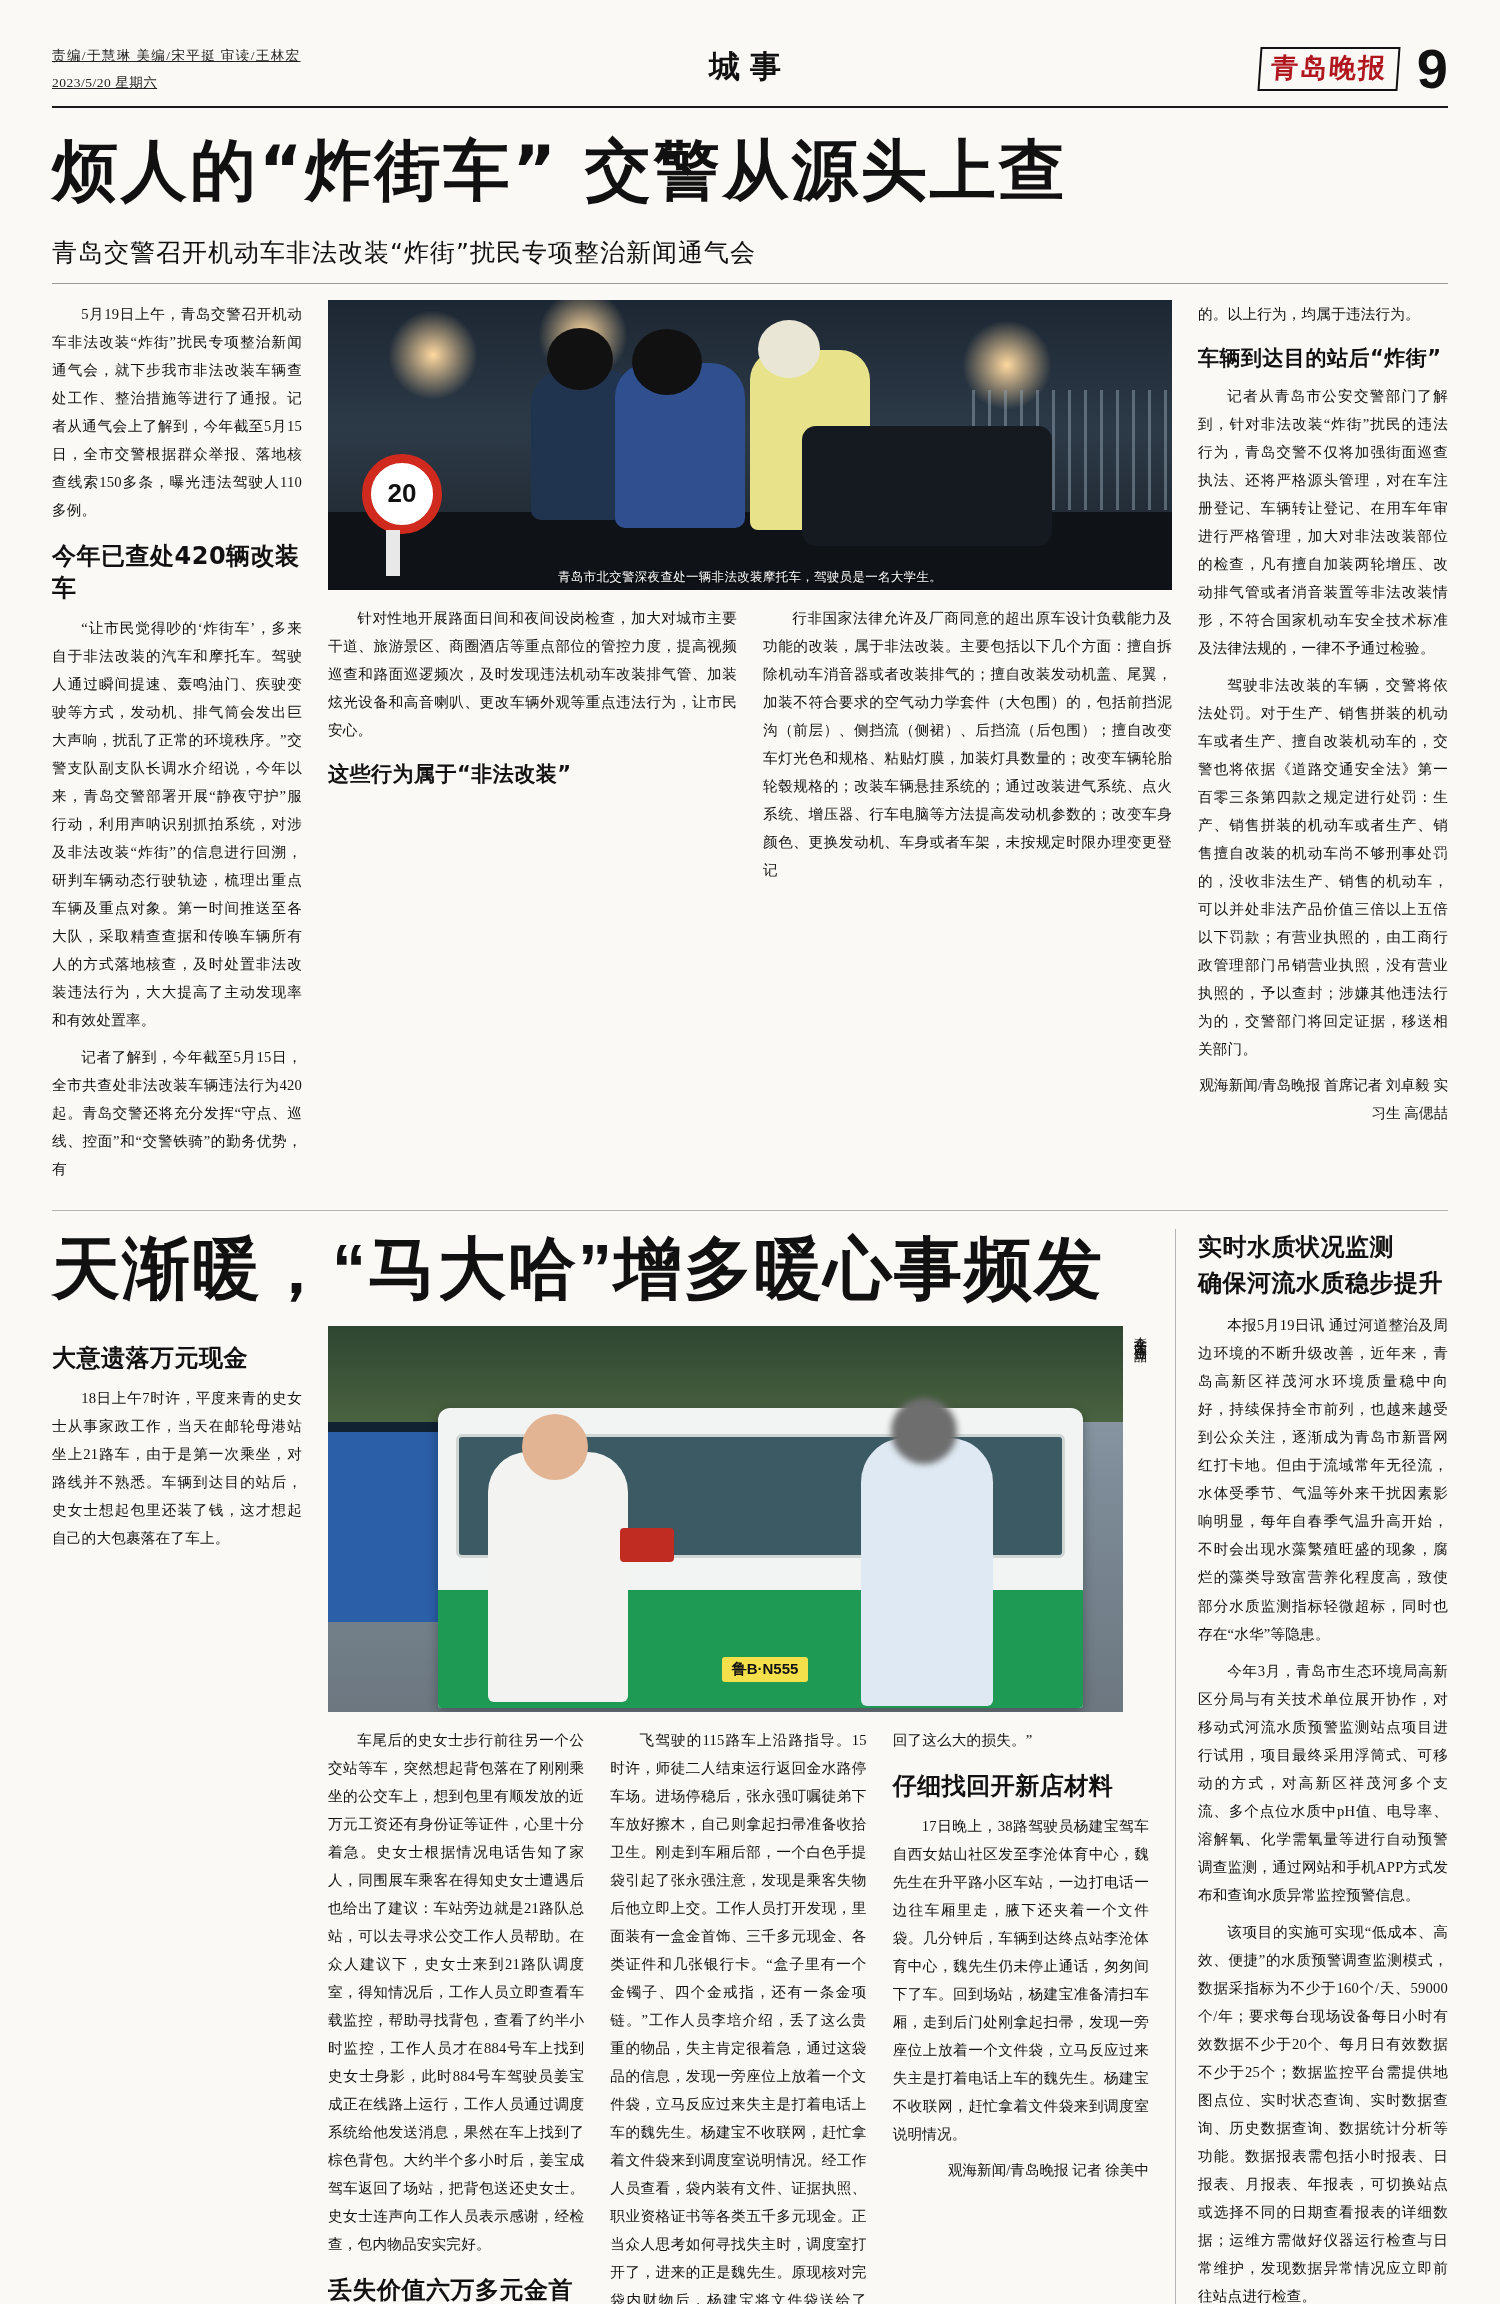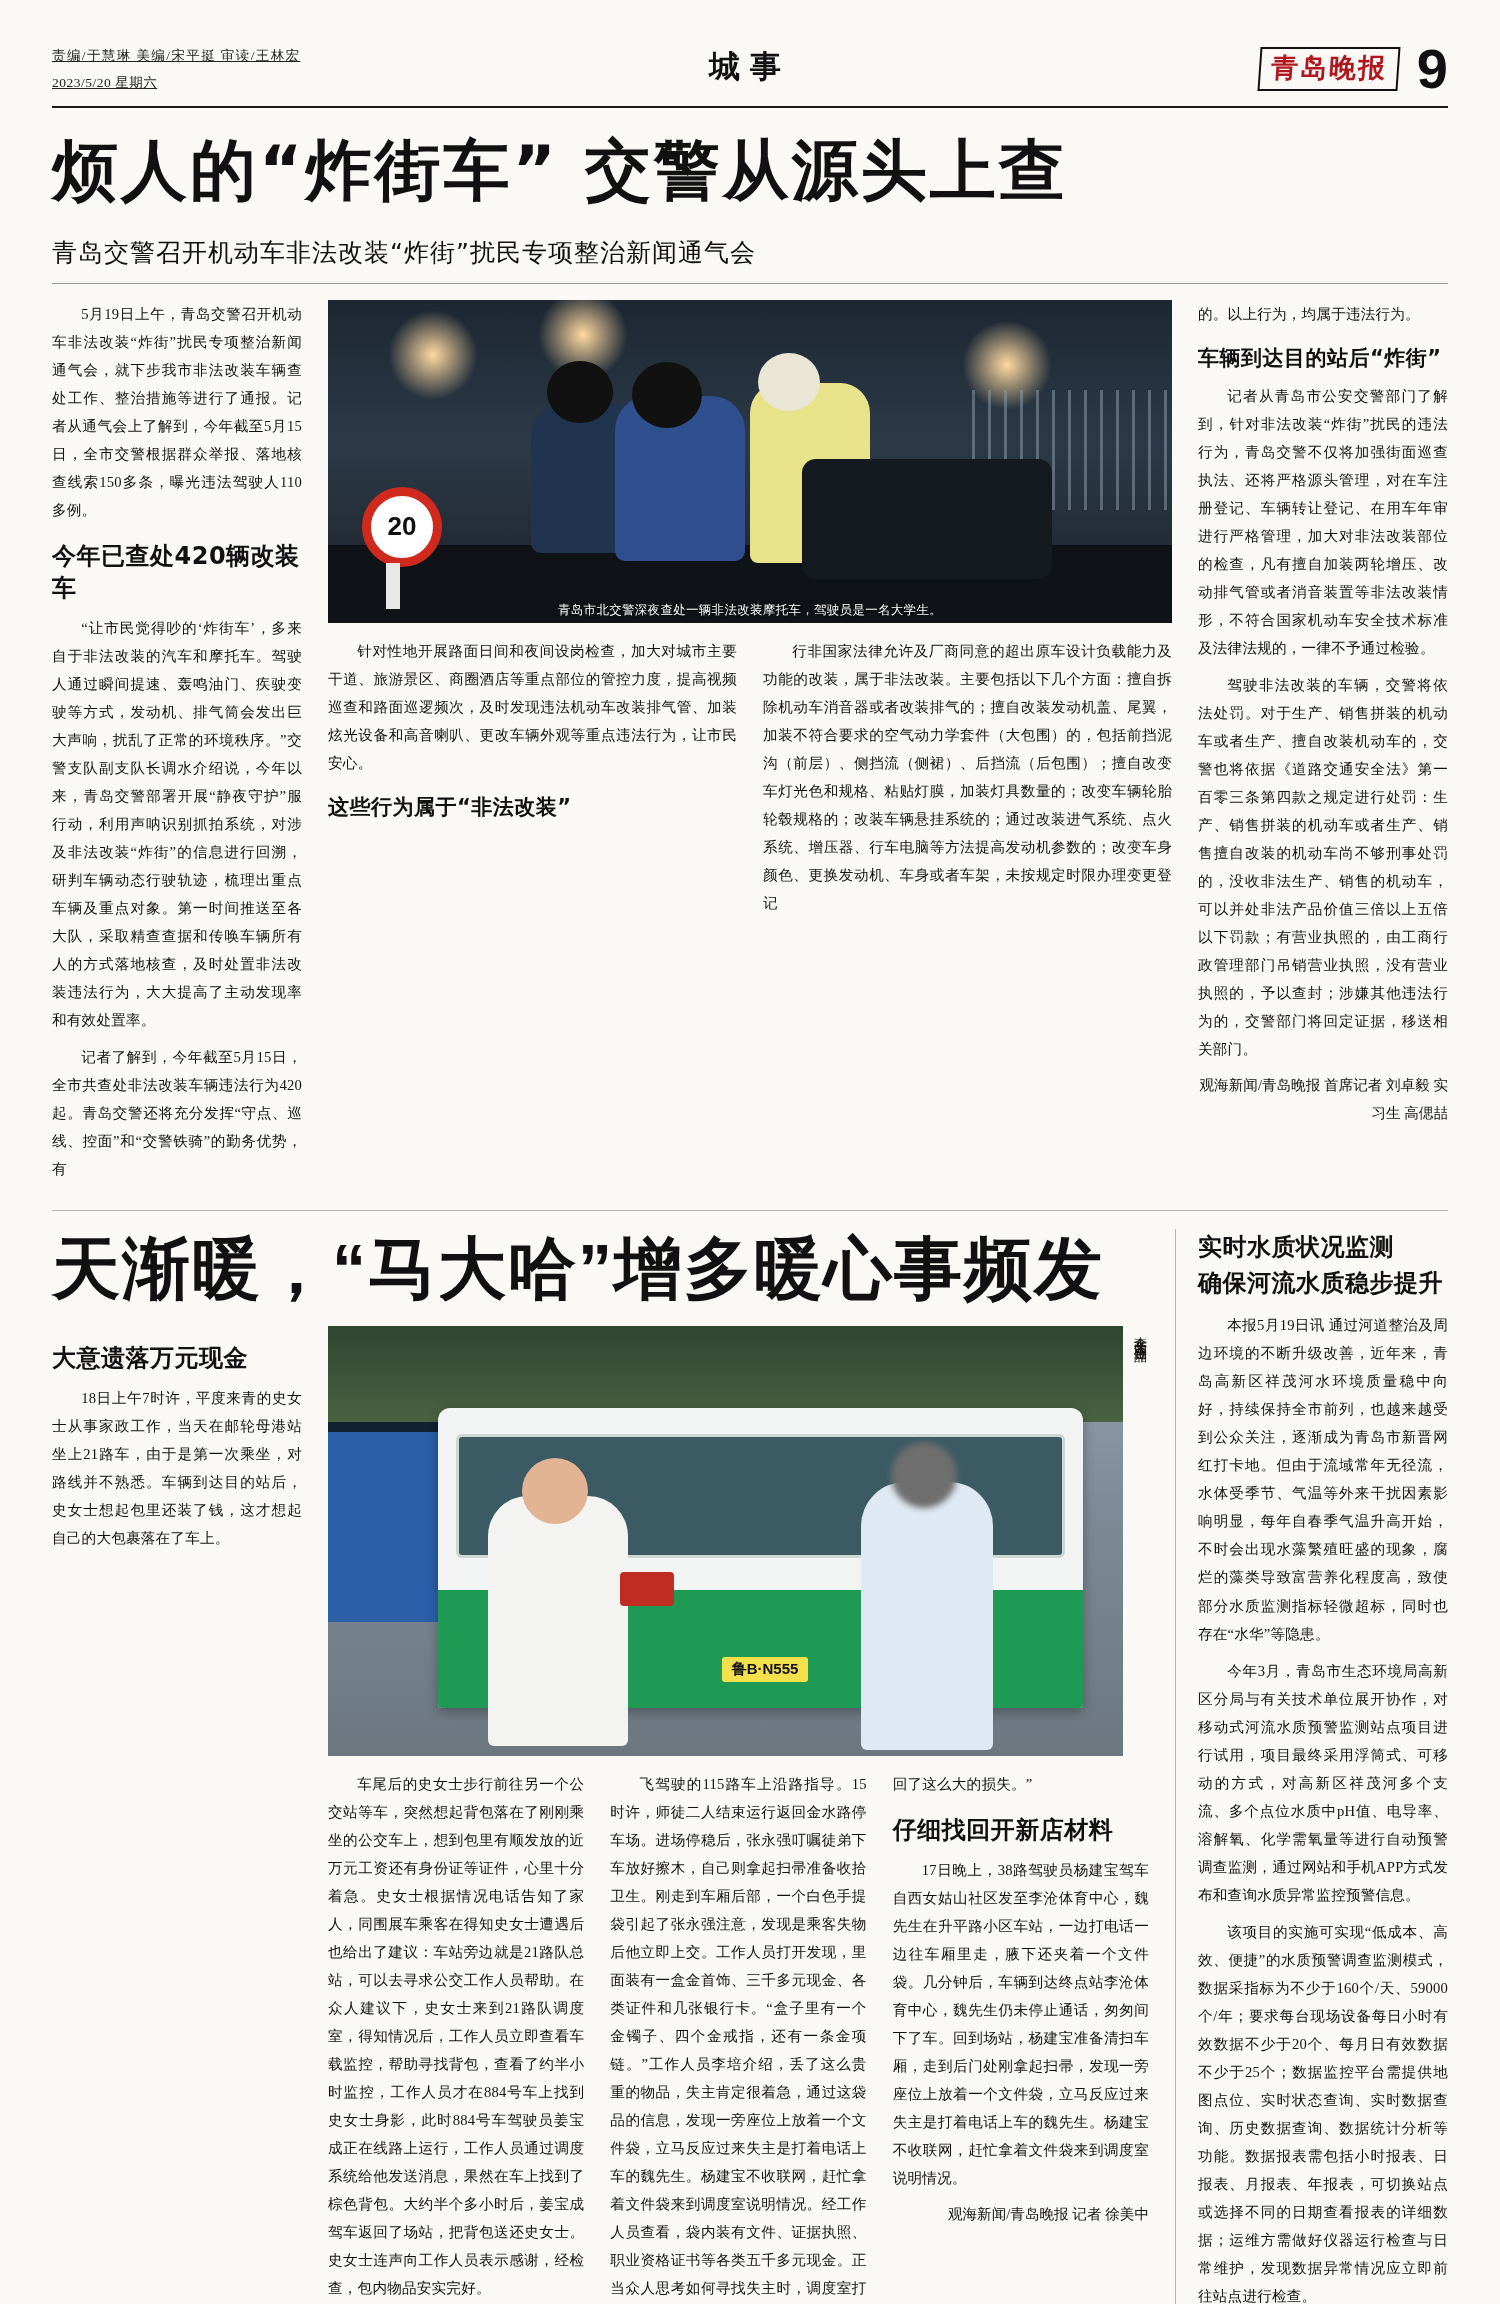--- a/index.html
+++ b/index.html
@@ -80,37 +80,37 @@
     font-size:12.5px;color:#fff;position:absolute;left:0;right:0;bottom:4px;
     text-align:center;letter-spacing:.3px;
     text-shadow:0 1px 2px rgba(0,0,0,.9);
   }
   .cap-side{
     writing-mode:vertical-rl;
     font-size:13px;color:#111;letter-spacing:2px;line-height:1.4;
   }
 
   
-  .ph1{height:323px;}
+  .ph1{height:290px;}
   .ph1 .sky{position:absolute;inset:0;background:linear-gradient(180deg,#1d2733 0%,#2c3a47 45%,#1b2028 100%);}
   .ph1 .glow{position:absolute;width:90px;height:90px;border-radius:50%;background:radial-gradient(circle,#ffd9a0 0%,rgba(255,200,120,0) 70%);}
   .ph1 .road{position:absolute;left:0;right:0;bottom:0;height:78px;background:#0f1317;}
   .ph1 .fence{position:absolute;right:0;top:90px;width:200px;height:120px;
      background:repeating-linear-gradient(90deg,#8fa0ae 0 3px,rgba(0,0,0,0) 3px 16px);opacity:.5;}
   .ph1 .cop{position:absolute;bottom:60px;left:50%;width:120px;height:180px;background:#e8e38a;border-radius:30px 30px 8px 8px;}
   .ph1 .cop2{position:absolute;bottom:62px;left:34%;width:130px;height:165px;background:#2f4f8f;border-radius:34px 34px 10px 10px;}
   .ph1 .cop3{position:absolute;bottom:70px;left:24%;width:110px;height:150px;background:#20344f;border-radius:34px 34px 10px 10px;}
   .ph1 .helm{position:absolute;border-radius:50%;background:#111;}
   .ph1 .moto{position:absolute;bottom:44px;right:120px;width:250px;height:120px;background:#151a20;border-radius:14px;}
   .ph1 .sign{position:absolute;left:34px;bottom:56px;width:62px;height:62px;border-radius:50%;background:#fff;border:9px solid #d02a1e;
      display:flex;align-items:center;justify-content:center;font:bold 26px "Liberation Sans",sans-serif;color:#111;}
   .ph1 .signpost{position:absolute;left:58px;bottom:14px;width:14px;height:46px;background:#e8e8e8;}
 
   
-  .ph2{height:430px;}
+  .ph2{height:386px;}
   .ph2 .bg{position:absolute;inset:0;background:linear-gradient(180deg,#93a2ad 0%,#7d8c98 40%,#6c7780 100%);}
   .ph2 .tree{position:absolute;top:0;left:0;right:0;height:96px;background:linear-gradient(180deg,#2e4531,#4a6340);}
   .ph2 .busblue{position:absolute;left:0;top:96px;width:150px;height:190px;background:#2b5fa8;border-top:10px solid #123;}
   .ph2 .bus{position:absolute;left:110px;top:82px;right:40px;height:300px;background:#f2f4f3;border-radius:12px 12px 4px 4px;box-shadow:0 4px 12px rgba(0,0,0,.3);}
   .ph2 .bus .win{position:absolute;left:18px;right:18px;top:26px;height:118px;background:#3b5a63;border:3px solid #cfd6d4;border-radius:6px;}
   .ph2 .bus .green{position:absolute;left:0;right:0;bottom:0;height:118px;background:#1f9a54;border-radius:0 0 4px 4px;}
   .ph2 .plate{position:absolute;left:44%;bottom:26px;background:#f3e04a;color:#111;font:bold 15px "Liberation Sans",sans-serif;padding:3px 10px;border-radius:3px;}
   .ph2 .man{position:absolute;bottom:10px;left:160px;width:140px;height:250px;background:#f3f4f2;border-radius:40px 40px 6px 6px;}
   .ph2 .man .head{position:absolute;top:-38px;left:34px;width:66px;height:66px;border-radius:50%;background:#e3b493;}
   .ph2 .woman{position:absolute;bottom:6px;right:130px;width:132px;height:268px;background:#dfe9f3;border-radius:44px 44px 6px 6px;}

